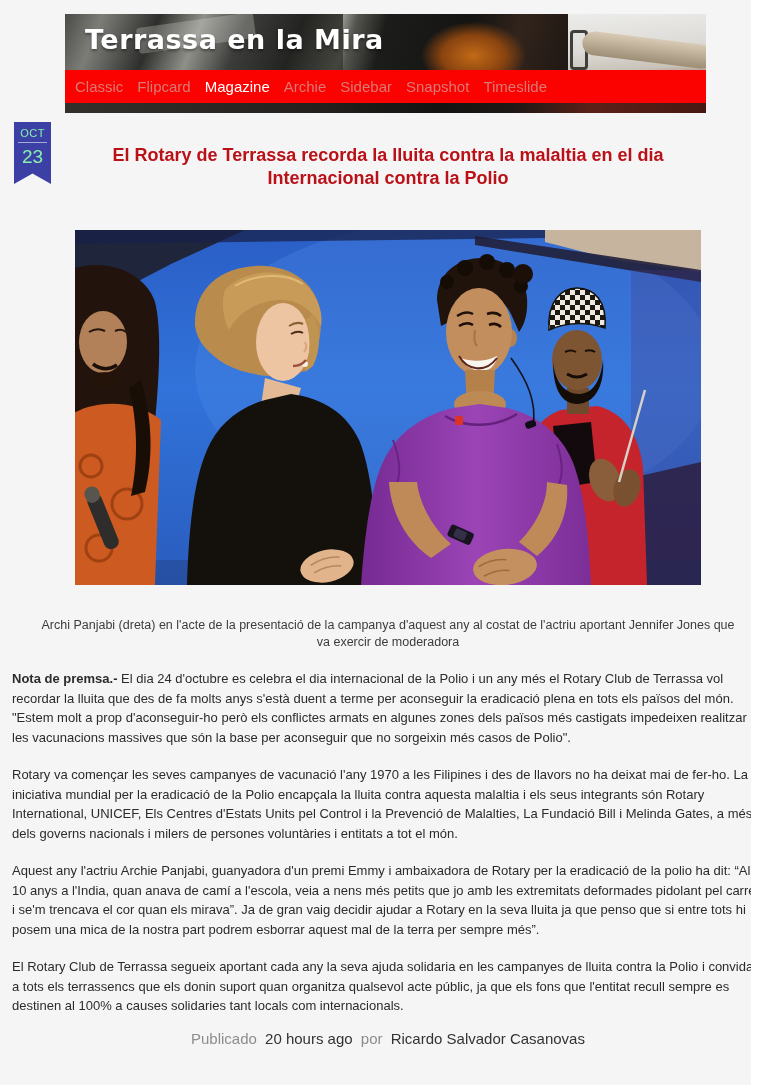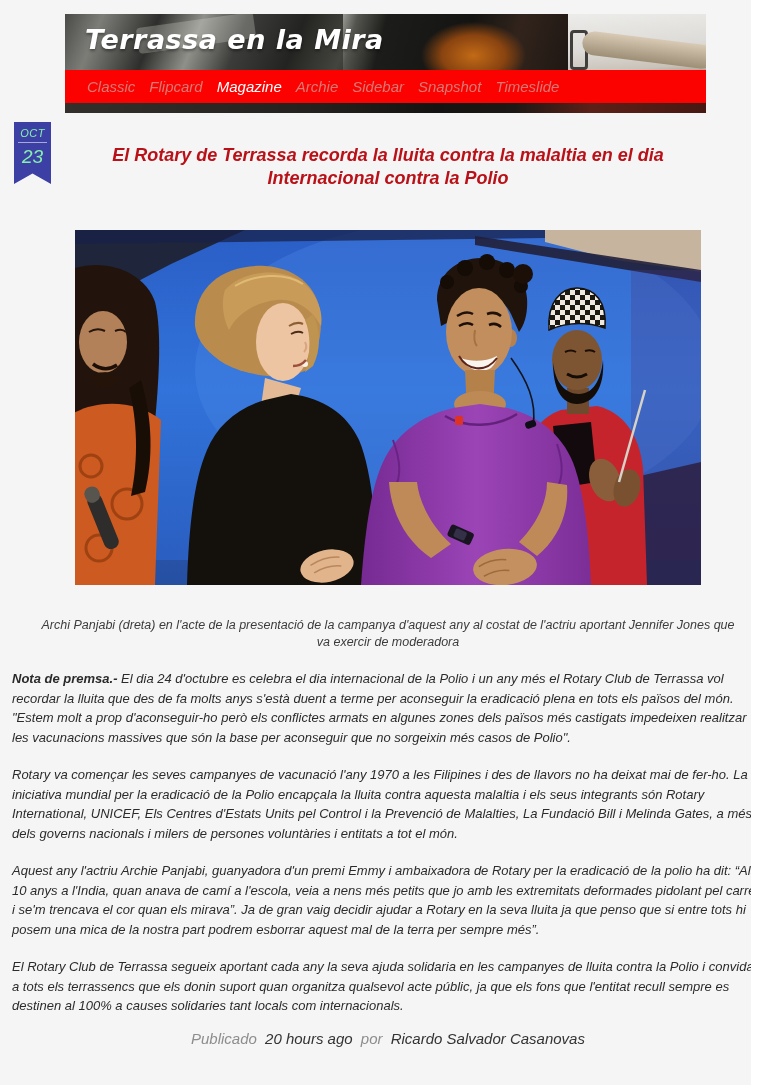--- a/index.html
+++ b/index.html
@@ -1,37 +1,37 @@
 <!DOCTYPE html>
 <html><head>
 <meta charset="utf-8">
 <style>
   html,body{margin:0;padding:0;background:#fff;}
   .page{position:relative;width:751px;height:1085px;background:#f5f5f5;overflow:hidden;
-        font-family:"Liberation Sans",sans-serif;font-style:italic;}
+        font-family:"Liberation Sans",sans-serif;}
 
   
   .header{position:absolute;left:65px;top:14px;width:641px;height:99px;overflow:hidden;}
   .tile{position:absolute;top:0;height:99px;}
   .tile1{left:0;width:278px;
     background:linear-gradient(112deg,#4a4a48 0%,#7d7d78 12%,#2e2e2c 30%,#90908a 44%,#3c3c3a 58%,#232321 76%,#45453f 92%,#2a2a28 100%);}
   .tile1::after{content:"";position:absolute;left:72px;top:6px;width:118px;height:26px;
     background:rgba(225,225,218,.28);transform:rotate(-8deg);border-radius:4px;}
   .tile2{left:278px;width:225px;
     background:radial-gradient(ellipse 70px 45px at 58% 42%,#c26a16 0%,#8a4410 45%,rgba(30,22,16,0) 75%),
                linear-gradient(105deg,#9a9a94 0%,#55554f 6%,#1c1c1a 18%,#141412 52%,#32241c 72%,#1b1512 100%);}
   .tile3{left:503px;width:138px;
     background:linear-gradient(175deg,#ececea 0%,#dddbd7 35%,#c9c2b8 55%,#8c5a4a 78%,#551f17 92%,#471a12 100%);}
   .cylinder{position:absolute;left:14px;top:24px;width:132px;height:24px;
     background:linear-gradient(#d8cab4,#9d8e76);border-radius:12px;transform:rotate(7deg);}
   .frame{position:absolute;left:2px;top:16px;width:12px;height:34px;border:3px solid #3f3e3c;border-radius:4px;}
   .blog-title{position:absolute;left:20px;top:10px;font-family:"DejaVu Sans",sans-serif;
     font-size:27px;font-weight:800;color:#fff;letter-spacing:.5px;text-shadow:0 2px 3px rgba(0,0,0,.4);cursor:pointer;}
   .navbar{position:absolute;left:0;top:56px;width:641px;height:33px;background:#fb0100;
-    display:flex;align-items:center;padding-left:22px;box-sizing:border-box;}
+    display:flex;align-items:center;padding-left:10px;box-sizing:border-box;}
   .nav-item{font-size:15px;color:#d97a74;margin-right:14px;cursor:pointer;white-space:nowrap;}
   .nav-item.active{color:#fff;}
   .header-bottom{position:absolute;left:0;top:89px;width:641px;height:10px;
     background:linear-gradient(90deg,#33302c 0%,#23201d 40%,#141311 58%,#1c1815 70%,#5c2018 82%,#471812 100%);}
 
   
   .date-badge{position:absolute;left:14px;top:122px;width:37px;height:62px;background:#3c40a4;
     color:#86efac;text-align:center;clip-path:polygon(0 0,100% 0,100% 100%,50% 83%,0 100%);
     filter:drop-shadow(0 1px 2px rgba(0,0,0,.35));}
   .badge-month{display:block;font-size:11px;padding:5px 0 3px;margin:0 4px;

